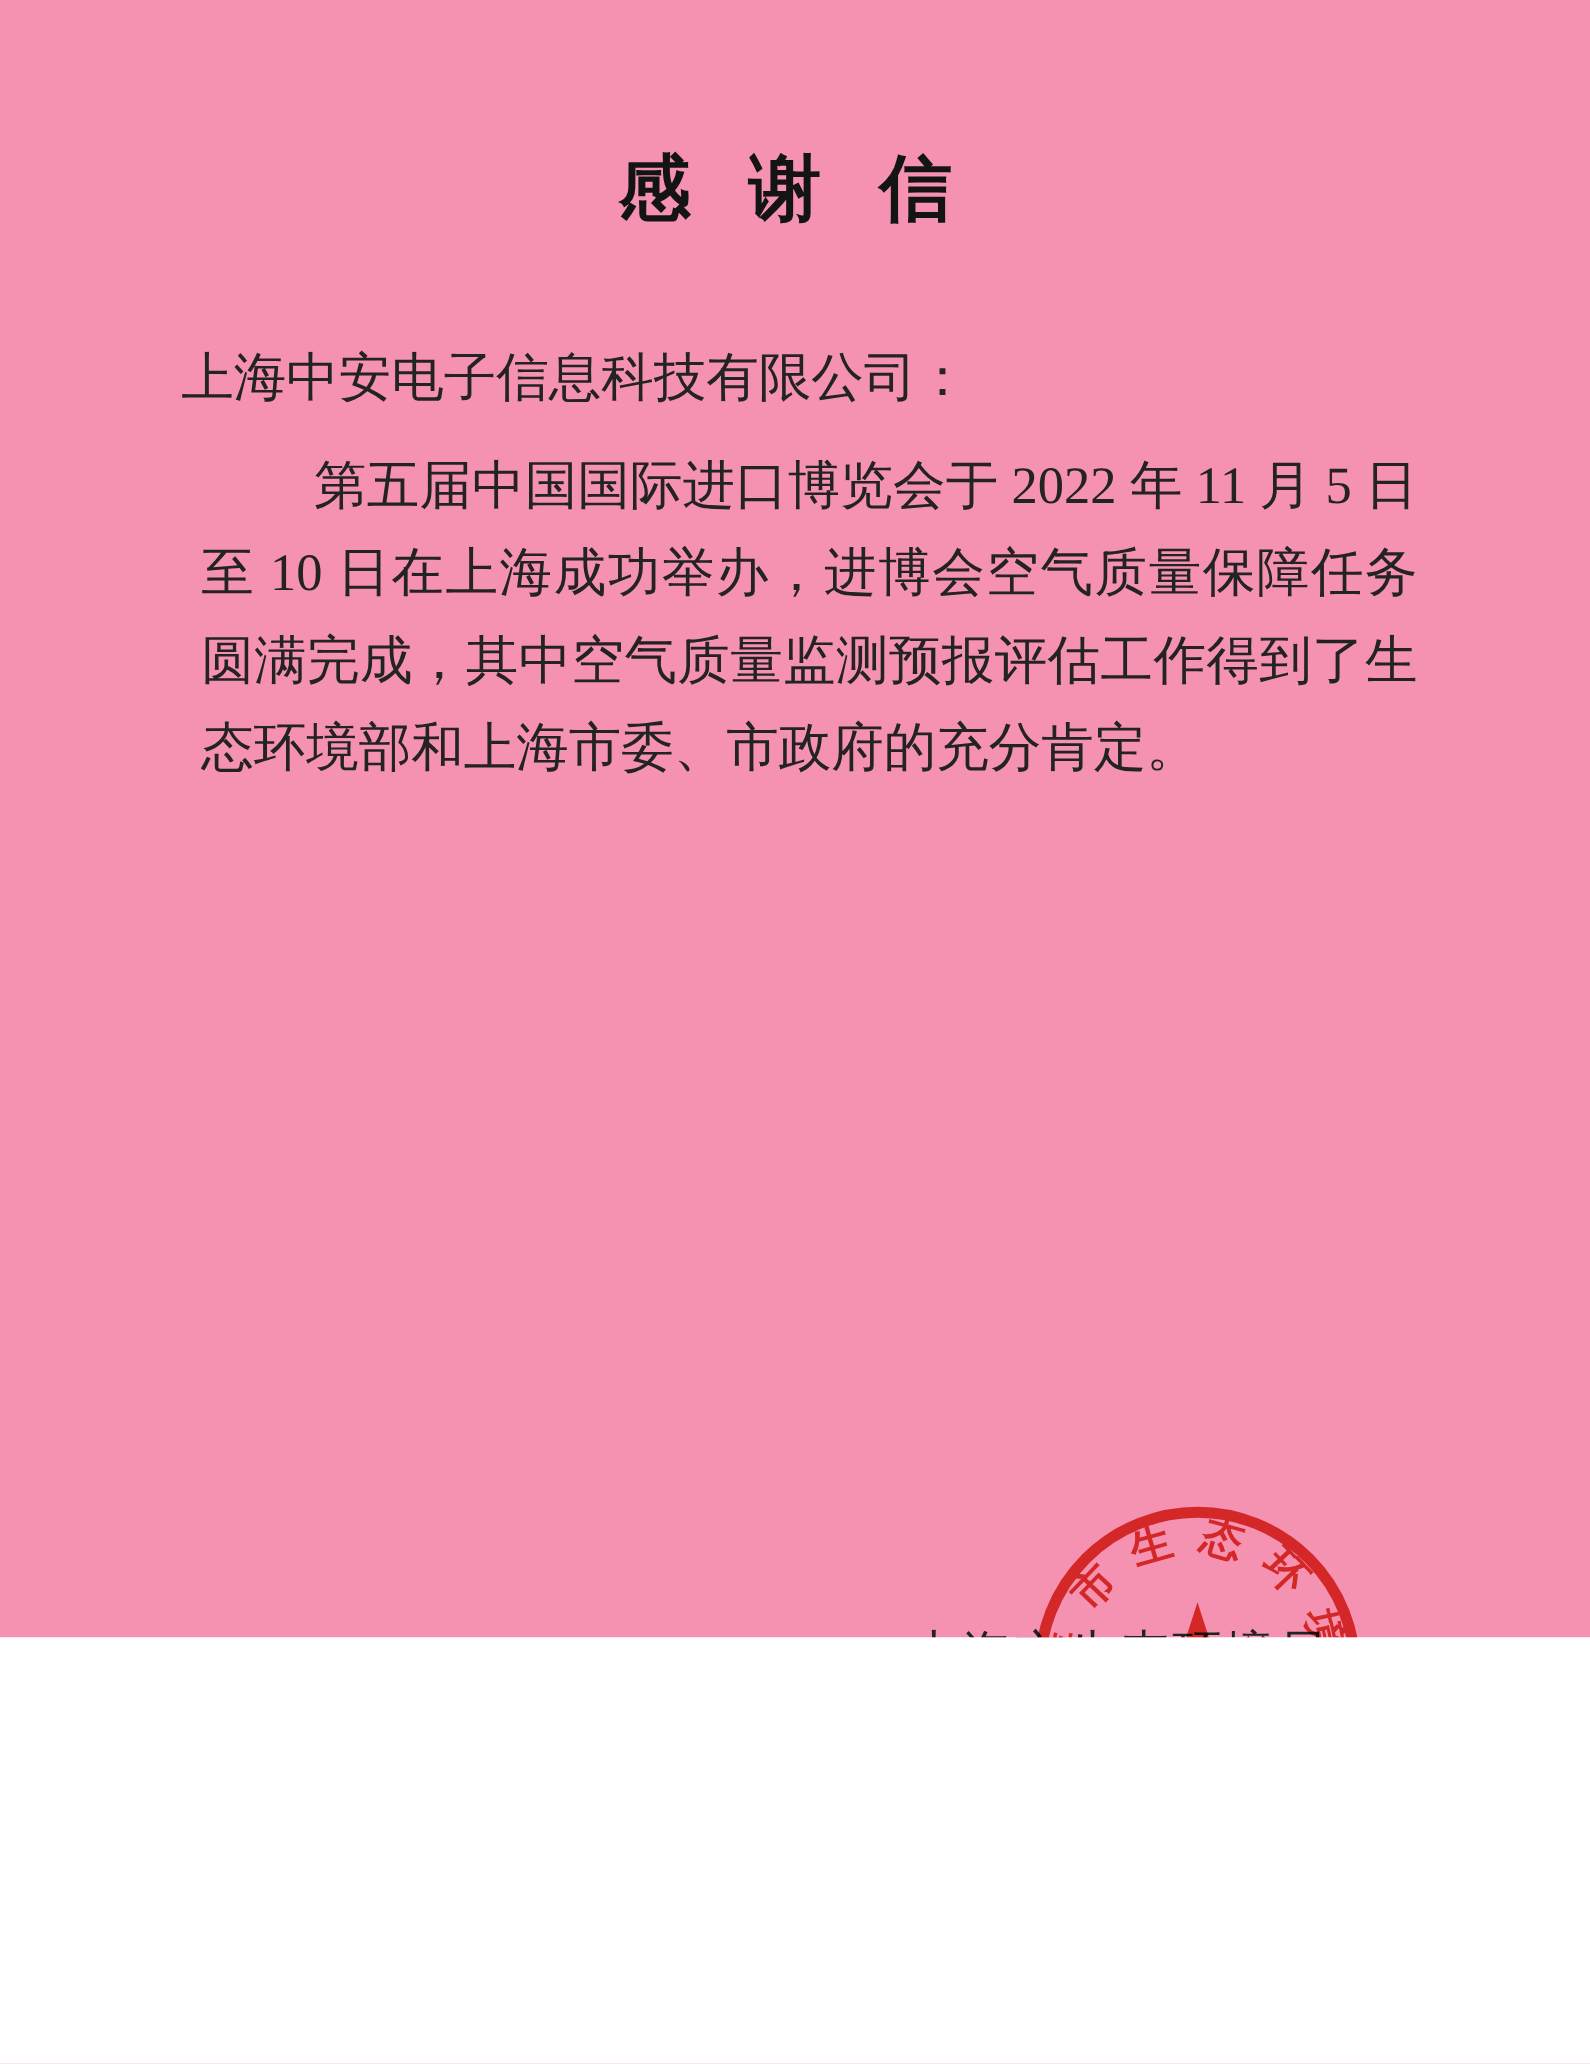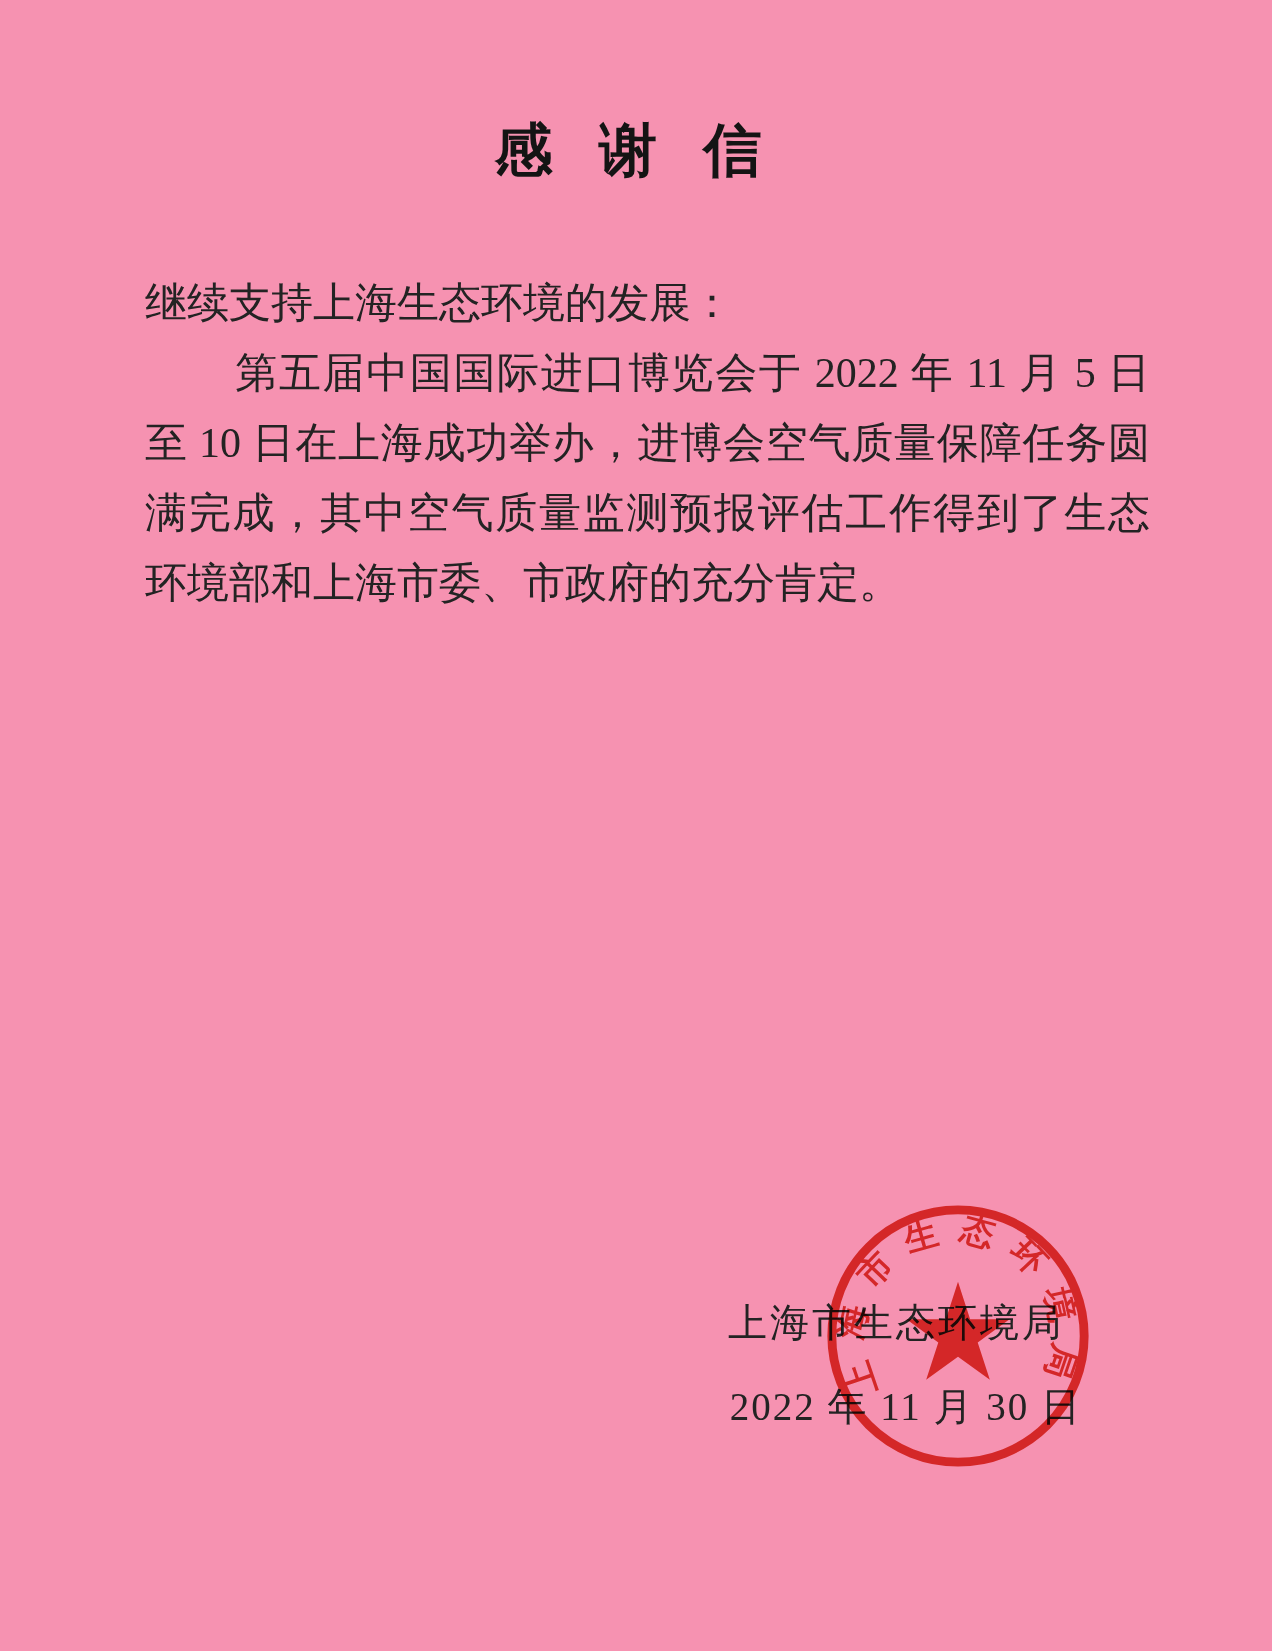--- a/index.html
+++ b/index.html
@@ -1,36 +1,36 @@
 <!DOCTYPE html>
 <html style="--paper: #f692b1; --ink: #232323; --seal-red: #d92f23;"><head>
 <meta charset="utf-8">
 <style>
   html,body { margin:0; padding:0; }
   .page {
     position:relative;
-    width:1272px; height:1651px;
+    width:1272px; height:1310px;
     background: var(--paper, #f692b1);
     overflow:hidden;
     font-family:"Liberation Serif","DejaVu Serif",serif;
   }
   .title {
     position:absolute; top:112px; left:0; width:100%;
     text-align:center;
     font-size:58px; font-weight:bold; letter-spacing:16px;
     color:#141414;
   }
   .body-text {
     position:absolute; left:145px; top:268px; width:1005px;
     font-size:42px; line-height:70px;
     text-align:justify;
     color: var(--ink, #222);
   }
   .addressee { margin:0 0 0 0; }
-  .para { margin:0; text-indent:2.15em; }
+  .para { margin:16px; text-indent:2.15em; }
   .signature {
     position:absolute; top:1296px; right:208px;
     font-size:39px; letter-spacing:3px;
     color: var(--ink, #222);
   }
   .date {
     position:absolute; top:1380px; right:190px;
     font-size:39px; letter-spacing:2px;
     color: var(--ink, #222);
   }
@@ -49,21 +49,21 @@
   }
 </style>
 </head>
 <body>
 
 <div class="page">
 
   <div class="title">感 谢 信</div>
 
   <div class="body-text">
-    <p class="addressee">继续支持上海生态环境的发展：</p>
+    <p class="addressee">上海中安电子信息科技有限公司：</p>
     <p class="para">第五届中国国际进口博览会于 2022 年 11 月 5 日至 10 日在上海成功举办，进博会空气质量保障任务圆满完成，其中空气质量监测预报评估工作得到了生态环境部和上海市委、市政府的充分肯定。</p>
   </div>
 
   <div class="signature">上海市生态环境局</div>
 
   <div class="date">2022 年 11 月 30 日</div>
 
   <div class="stamp">
     <svg viewBox="0 0 280 280" xmlns="http://www.w3.org/2000/svg">
       <circle cx="140" cy="140" r="128" fill="none" stroke="currentColor" stroke-width="9"></circle>

